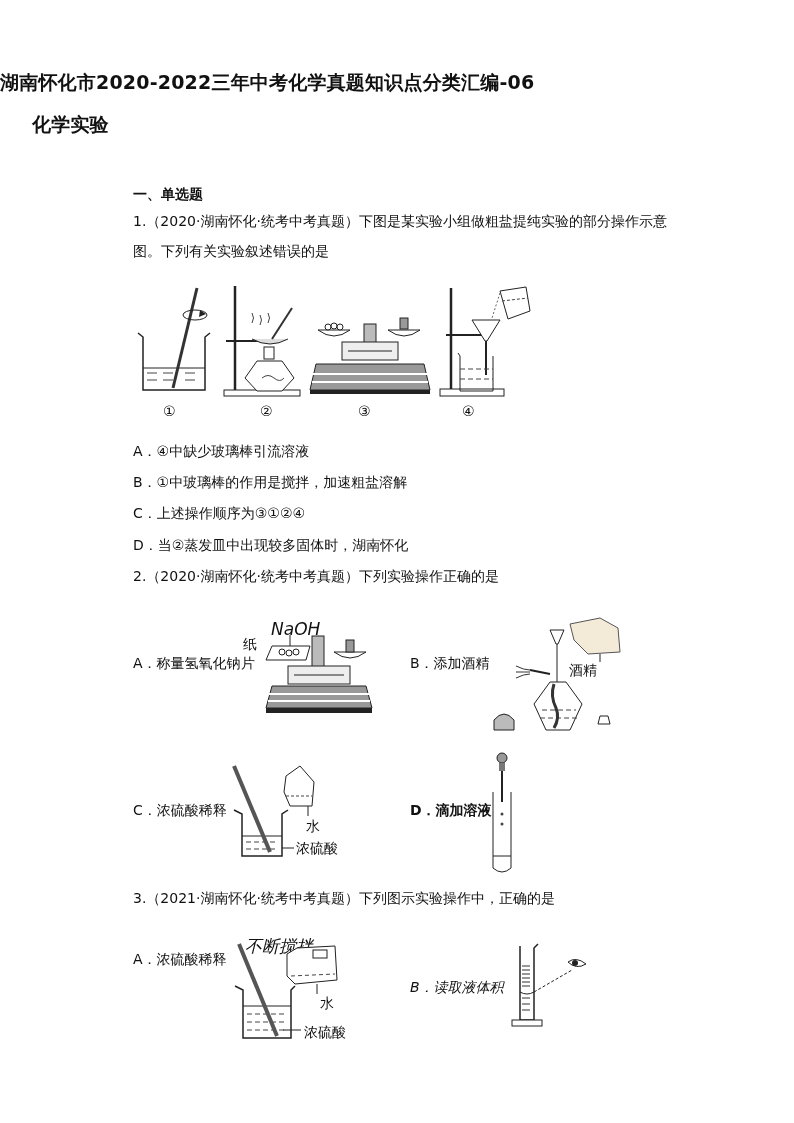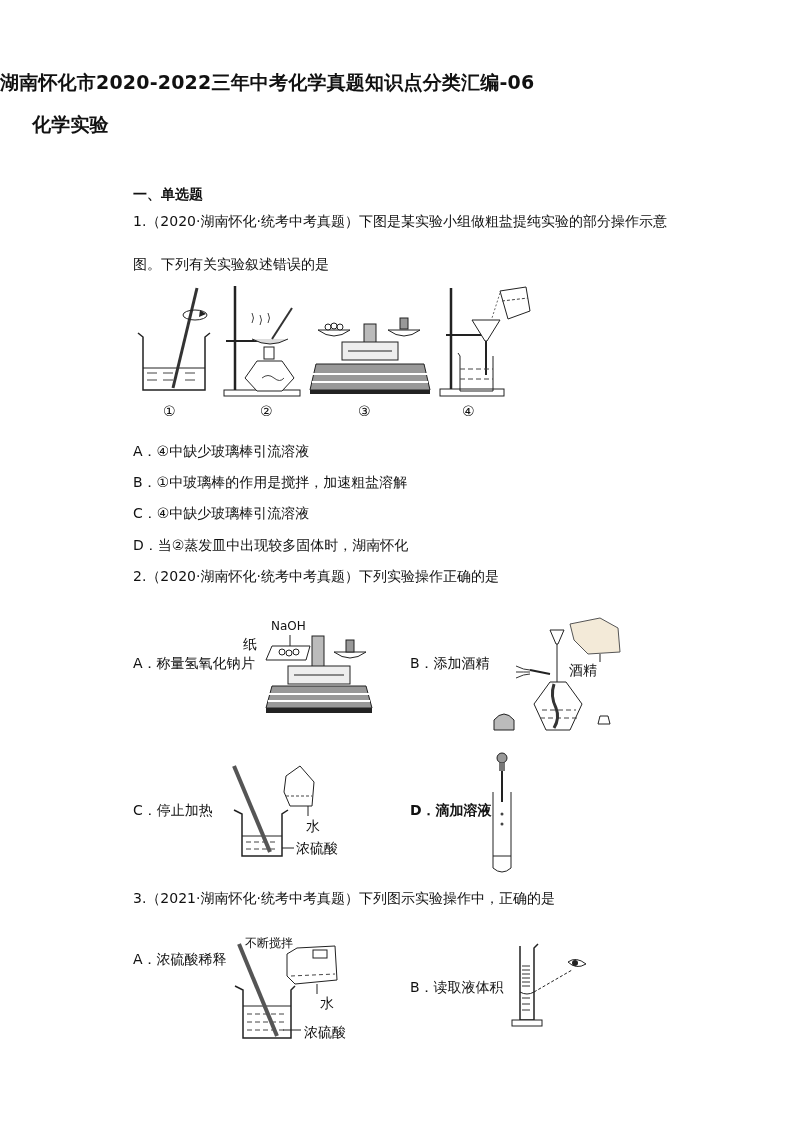--- a/index.html
+++ b/index.html
@@ -12,33 +12,33 @@
       font-weight: bold; font-size: 19px; letter-spacing: 0.2px;
     }
     .t1 { top: 70px; }
     .t2 { top: 112px; padding-left: 32px; }
     .line {
       position: absolute; left: 133px; font-size: 14px; white-space: nowrap;
     }
     .section { font-weight: bold; font-size: 14px; }
     .fig { position: absolute; }
     .lbl { position: absolute; font-size: 14px; white-space: nowrap; }
-    .small { font-size: 12px; }
+    .small { font-size: 17px; font-style: italic; }
     svg { overflow: visible; }
   </style>
 </head>
 <body>
 
 <div class="title t1">湖南怀化市2020-2022三年中考化学真题知识点分类汇编-06</div>
 <div class="title t2">化学实验</div>
 
 <div class="line section" style="top:186px;">一、单选题</div>
 
 <div class="line" style="top:213px;">1.（2020·湖南怀化·统考中考真题）下图是某实验小组做粗盐提纯实验的部分操作示意</div>
-<div class="line" style="top:256px;text-align:right;">图。下列有关实验叙述错误的是</div>
+<div class="line" style="top:243px;text-align:right;">图。下列有关实验叙述错误的是</div>
 
 <svg class="fig" style="left:135px;top:285px;" width="80" height="110">
   <path d="M3,48 L8,52 L8,105 L70,105 L70,52 L75,48" fill="none" stroke="#222" stroke-width="1.5"></path>
   <line x1="8" y1="83" x2="70" y2="83" stroke="#222"></line>
   <g stroke="#444" stroke-width="1">
     <line x1="12" y1="88" x2="22" y2="88"></line>
       <line x1="28" y1="88" x2="38" y2="88"></line>
       <line x1="50" y1="88" x2="60" y2="88"></line>
     <line x1="12" y1="95" x2="22" y2="95"></line>
       <line x1="28" y1="95" x2="38" y2="95"></line>
@@ -90,21 +90,21 @@
   <line x1="22" y1="86" x2="55" y2="86" stroke="#444" stroke-dasharray="5,3"></line>
   <line x1="22" y1="96" x2="55" y2="96" stroke="#444" stroke-dasharray="5,3"></line>
   <path d="M62,8 L88,4 L92,28 L70,36 Z" fill="#fff" stroke="#222"></path>
   <line x1="64" y1="18" x2="90" y2="15" stroke="#444" stroke-dasharray="3,2"></line>
   <line x1="62" y1="10" x2="54" y2="35" stroke="#666" stroke-dasharray="2,2"></line>
 </svg>
 <div class="lbl" style="left:462px;top:403px;">④</div>
 
 <div class="line" style="top:443px;">A．④中缺少玻璃棒引流溶液</div>
 <div class="line" style="top:474px;text-align:center;">B．①中玻璃棒的作用是搅拌，加速粗盐溶解</div>
-<div class="line" style="top:505px;">C．④中缺少玻璃棒引流溶液</div>
+<div class="line" style="top:505px;">C．上述操作顺序为③①②④</div>
 <div class="line" style="top:537px;">D．当②蒸发皿中出现较多固体时，湖南怀化</div>
 
 <div class="line" style="top:568px;text-align:center;">2.（2020·湖南怀化·统考中考真题）下列实验操作正确的是</div>
 
 <div class="line" style="top:655px;">A．称量氢氧化钠</div>
 <div class="lbl small" style="left:271px;top:619px;">NaOH</div>
 <div class="lbl" style="left:243px;top:636px;">纸</div>
 <div class="lbl" style="left:241px;top:655px;">片</div>
 <svg class="fig" style="left:262px;top:632px;" width="114" height="82">
   <line x1="28" y1="3" x2="28" y2="16" stroke="#222"></line>
@@ -135,21 +135,21 @@
       <line x1="52" y1="98" x2="86" y2="98" stroke-dasharray="5,3"></line>
       <line x1="50" y1="106" x2="88" y2="106" stroke-dasharray="5,3"></line>
     </g>
   <path d="M64,72 q-4,12 2,24 q4,10 -2,20" fill="none" stroke="#333" stroke-width="3"></path>
   <path d="M40,58 L60,62" stroke="#222" stroke-width="2"></path>
   <path d="M26,54 q8,4 14,4 M26,60 q8,0 14,0 M26,66 q8,-4 14,-4" fill="none" stroke="#333"></path>
   <path d="M4,118 L4,108 Q14,96 24,108 L24,118 Z" fill="#bbb" stroke="#222"></path>
   <path d="M110,104 L118,104 L120,112 L108,112 Z" fill="#fff" stroke="#222"></path>
 </svg>
 
-<div class="line" style="top:802px;">C．停止加热</div>
+<div class="line" style="top:802px;">C．浓硫酸稀释</div>
 <div class="lbl" style="left:306px;top:818px;">水</div>
 <div class="lbl" style="left:296px;top:840px;">浓硫酸</div>
 <svg class="fig" style="left:234px;top:764px;" width="100" height="96">
   <path d="M0,46 L8,50 L8,92 L48,92 L48,50 L54,46" fill="none" stroke="#222" stroke-width="1.5"></path>
   <line x1="8" y1="72" x2="48" y2="72" stroke="#222"></line>
   <g stroke="#444">
       <line x1="12" y1="78" x2="44" y2="78" stroke-dasharray="5,3"></line>
       <line x1="12" y1="85" x2="44" y2="85" stroke-dasharray="5,3"></line>
     </g>
   <line x1="0" y1="2" x2="36" y2="88" stroke="#555" stroke-width="4"></line>
@@ -185,21 +185,21 @@
       <line x1="12" y1="90" x2="52" y2="90" stroke-dasharray="5,3"></line>
     </g>
   <line x1="4" y1="4" x2="42" y2="96" stroke="#555" stroke-width="4"></line>
   <path d="M52,14 L62,8 L100,6 L102,40 L60,44 L52,36 Z" fill="#fff" stroke="#222"></path>
   <rect x="78" y="10" width="14" height="8" fill="#fff" stroke="#222"></rect>
   <line x1="56" y1="36" x2="100" y2="34" stroke="#444" stroke-dasharray="4,3"></line>
   <line x1="82" y1="44" x2="82" y2="54" stroke="#222"></line>
   <line x1="48" y1="90" x2="66" y2="90" stroke="#222"></line>
 </svg>
 
-<div class="line" style="left:410px;top:979px;">B．读取液体积</div>
+<div class="line" style="left:410px;top:979px;font-style:italic;">B．读取液体积</div>
 <svg class="fig" style="left:512px;top:942px;" width="80" height="92">
   <path d="M8,4 L8,78 L22,78 L22,6 L26,2" fill="none" stroke="#222" stroke-width="1.5"></path>
   <rect x="0" y="78" width="30" height="6" fill="#fff" stroke="#222"></rect>
   <g stroke="#333">
     <line x1="10" y1="24" x2="18" y2="24"></line>
       <line x1="10" y1="28" x2="18" y2="28"></line>
       <line x1="10" y1="32" x2="18" y2="32"></line>
       <line x1="10" y1="36" x2="18" y2="36"></line>
       <line x1="10" y1="40" x2="18" y2="40"></line>
       <line x1="10" y1="44" x2="18" y2="44"></line>

